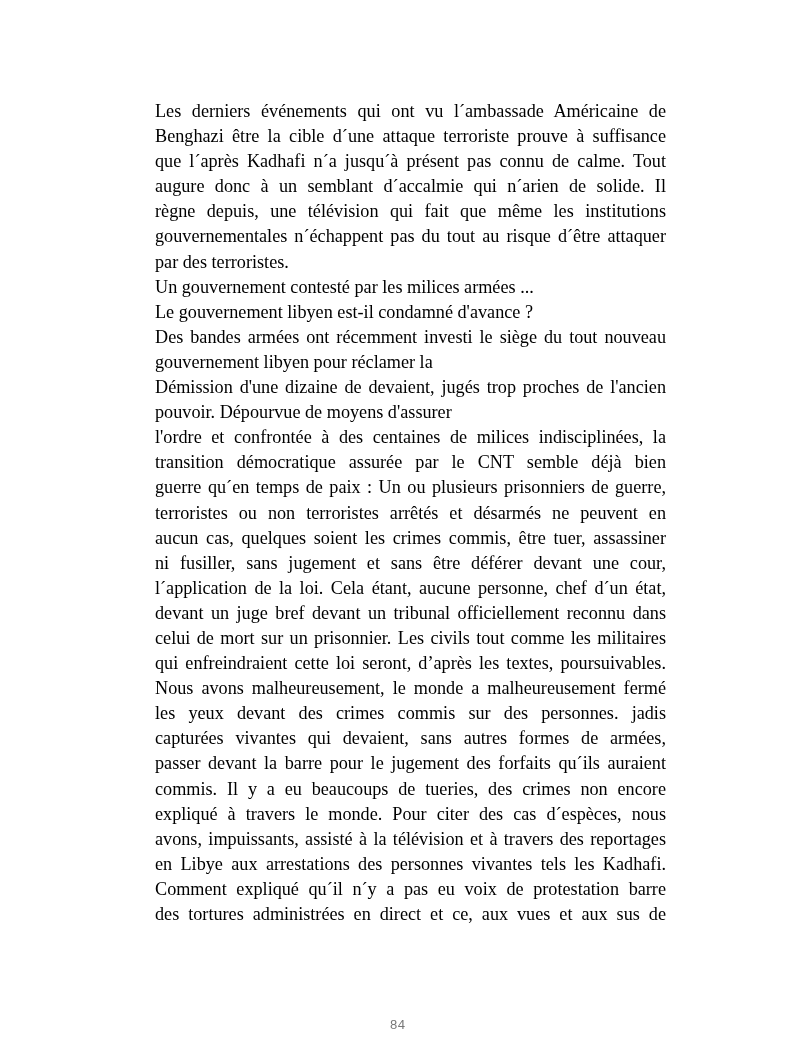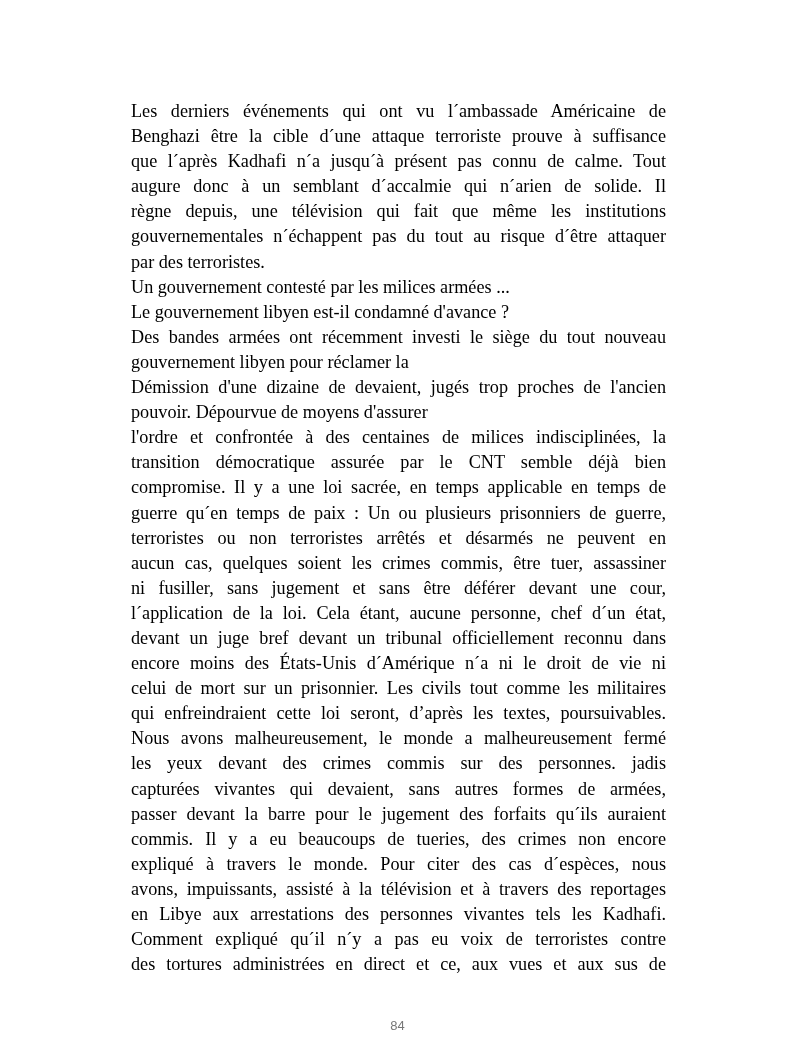--- a/index.html
+++ b/index.html
@@ -2,25 +2,25 @@
 <html><head>
 <meta charset="utf-8">
 <style>
   html, body { margin: 0; padding: 0; background: #ffffff; }
   body { width: 795px; height: 1063px; position: relative; overflow: hidden; }
   .page { position: absolute; left: 0; top: 0; width: 795px; height: 1063px; background: #fff; }
   .text-block {
     position: absolute; left: 131px; top: 99px; width: 535px;
     font-family: "Liberation Serif", serif; font-size: 18.2px; line-height: 25.1px; color: #000;
   }
-  .line { display: block; white-space: nowrap; height: 25.1px; }
+  .line { display: block; white-space: nowrap; height: 25.1px; margin-left: 24px; }
   .line.j { text-align: justify; text-align-last: justify; white-space: normal; }
   .page-number {
     position: absolute; left: 0; width: 795px; top: 1018px; text-align: center;
-    font-family: Liberation Sans, sans-serif; font-size: 13px; color: #777;
+    font-family: Liberation Mono, monospace; font-size: 13px; color: #777;
   }
 </style>
 </head>
 <body>
 
 <div class="page">
   <div class="text-block" id="text-block">
       <span class="line j">Les derniers événements qui ont vu l´ambassade Américaine de</span>
       <span class="line j">Benghazi être la cible d´une attaque terroriste prouve à suffisance</span>
       <span class="line j">que l´après Kadhafi n´a jusqu´à présent pas connu de calme. Tout</span>
@@ -29,35 +29,33 @@
       <span class="line j">gouvernementales n´échappent  pas du tout au risque d´être attaquer</span>
       <span class="line">par des terroristes.</span>
       <span class="line">Un gouvernement contesté par les milices armées ...</span>
       <span class="line">Le gouvernement libyen est-il condamné d'avance ?</span>
       <span class="line j">Des bandes armées ont récemment investi le siège du tout  nouveau</span>
       <span class="line">gouvernement libyen pour réclamer la</span>
       <span class="line j">Démission d'une dizaine de devaient, jugés trop proches de l'ancien</span>
       <span class="line">pouvoir. Dépourvue de moyens d'assurer</span>
       <span class="line j">l'ordre et confrontée à des centaines de milices indisciplinées, la</span>
       <span class="line j">transition démocratique assurée par le CNT semble déjà bien</span>
-      <span class="line j">compromise. Il y a une loi sacrée, en temps applicable en temps de</span>
       <span class="line j">guerre qu´en temps de paix : Un ou plusieurs prisonniers de guerre,</span>
       <span class="line j">terroristes ou non terroristes arrêtés et désarmés ne peuvent en</span>
       <span class="line j">aucun cas, quelques soient les crimes commis, être tuer, assassiner</span>
       <span class="line j">ni fusiller, sans jugement et sans être déférer  devant une cour,</span>
       <span class="line j">l´application de la loi. Cela étant, aucune personne, chef d´un état,</span>
       <span class="line j">devant un juge bref devant un tribunal officiellement reconnu dans</span>
-      <span class="line j">encore moins des États-Unis d´Amérique n´a ni le droit de vie ni</span>
       <span class="line j">celui de mort sur un prisonnier. Les civils tout comme les militaires</span>
       <span class="line j">qui enfreindraient cette loi seront, d’après les textes, poursuivables.</span>
       <span class="line j">Nous avons malheureusement, le monde a malheureusement fermé</span>
       <span class="line j">les yeux devant des crimes commis sur des personnes. jadis</span>
       <span class="line j">capturées vivantes qui devaient, sans autres formes de armées,</span>
       <span class="line j">passer devant la barre pour le jugement des forfaits qu´ils auraient</span>
       <span class="line j">commis. Il y a eu beaucoups de tueries, des crimes non encore</span>
       <span class="line j">expliqué à travers le monde. Pour citer des cas d´espèces, nous</span>
       <span class="line j">avons, impuissants, assisté à la télévision et à travers des reportages</span>
       <span class="line j">en Libye aux arrestations des personnes vivantes tels les Kadhafi.</span>
-      <span class="line j">Comment expliqué qu´il n´y a pas eu voix de terroristes contre</span>
+      <span class="line j">Comment expliqué qu´il n´y a pas eu voix de protestation barre</span>
       <span class="line j">des tortures administrées en direct et ce, aux vues et aux sus de</span>
     </div>
   <div class="page-number">84</div>
 </div>
 
 </body></html>

